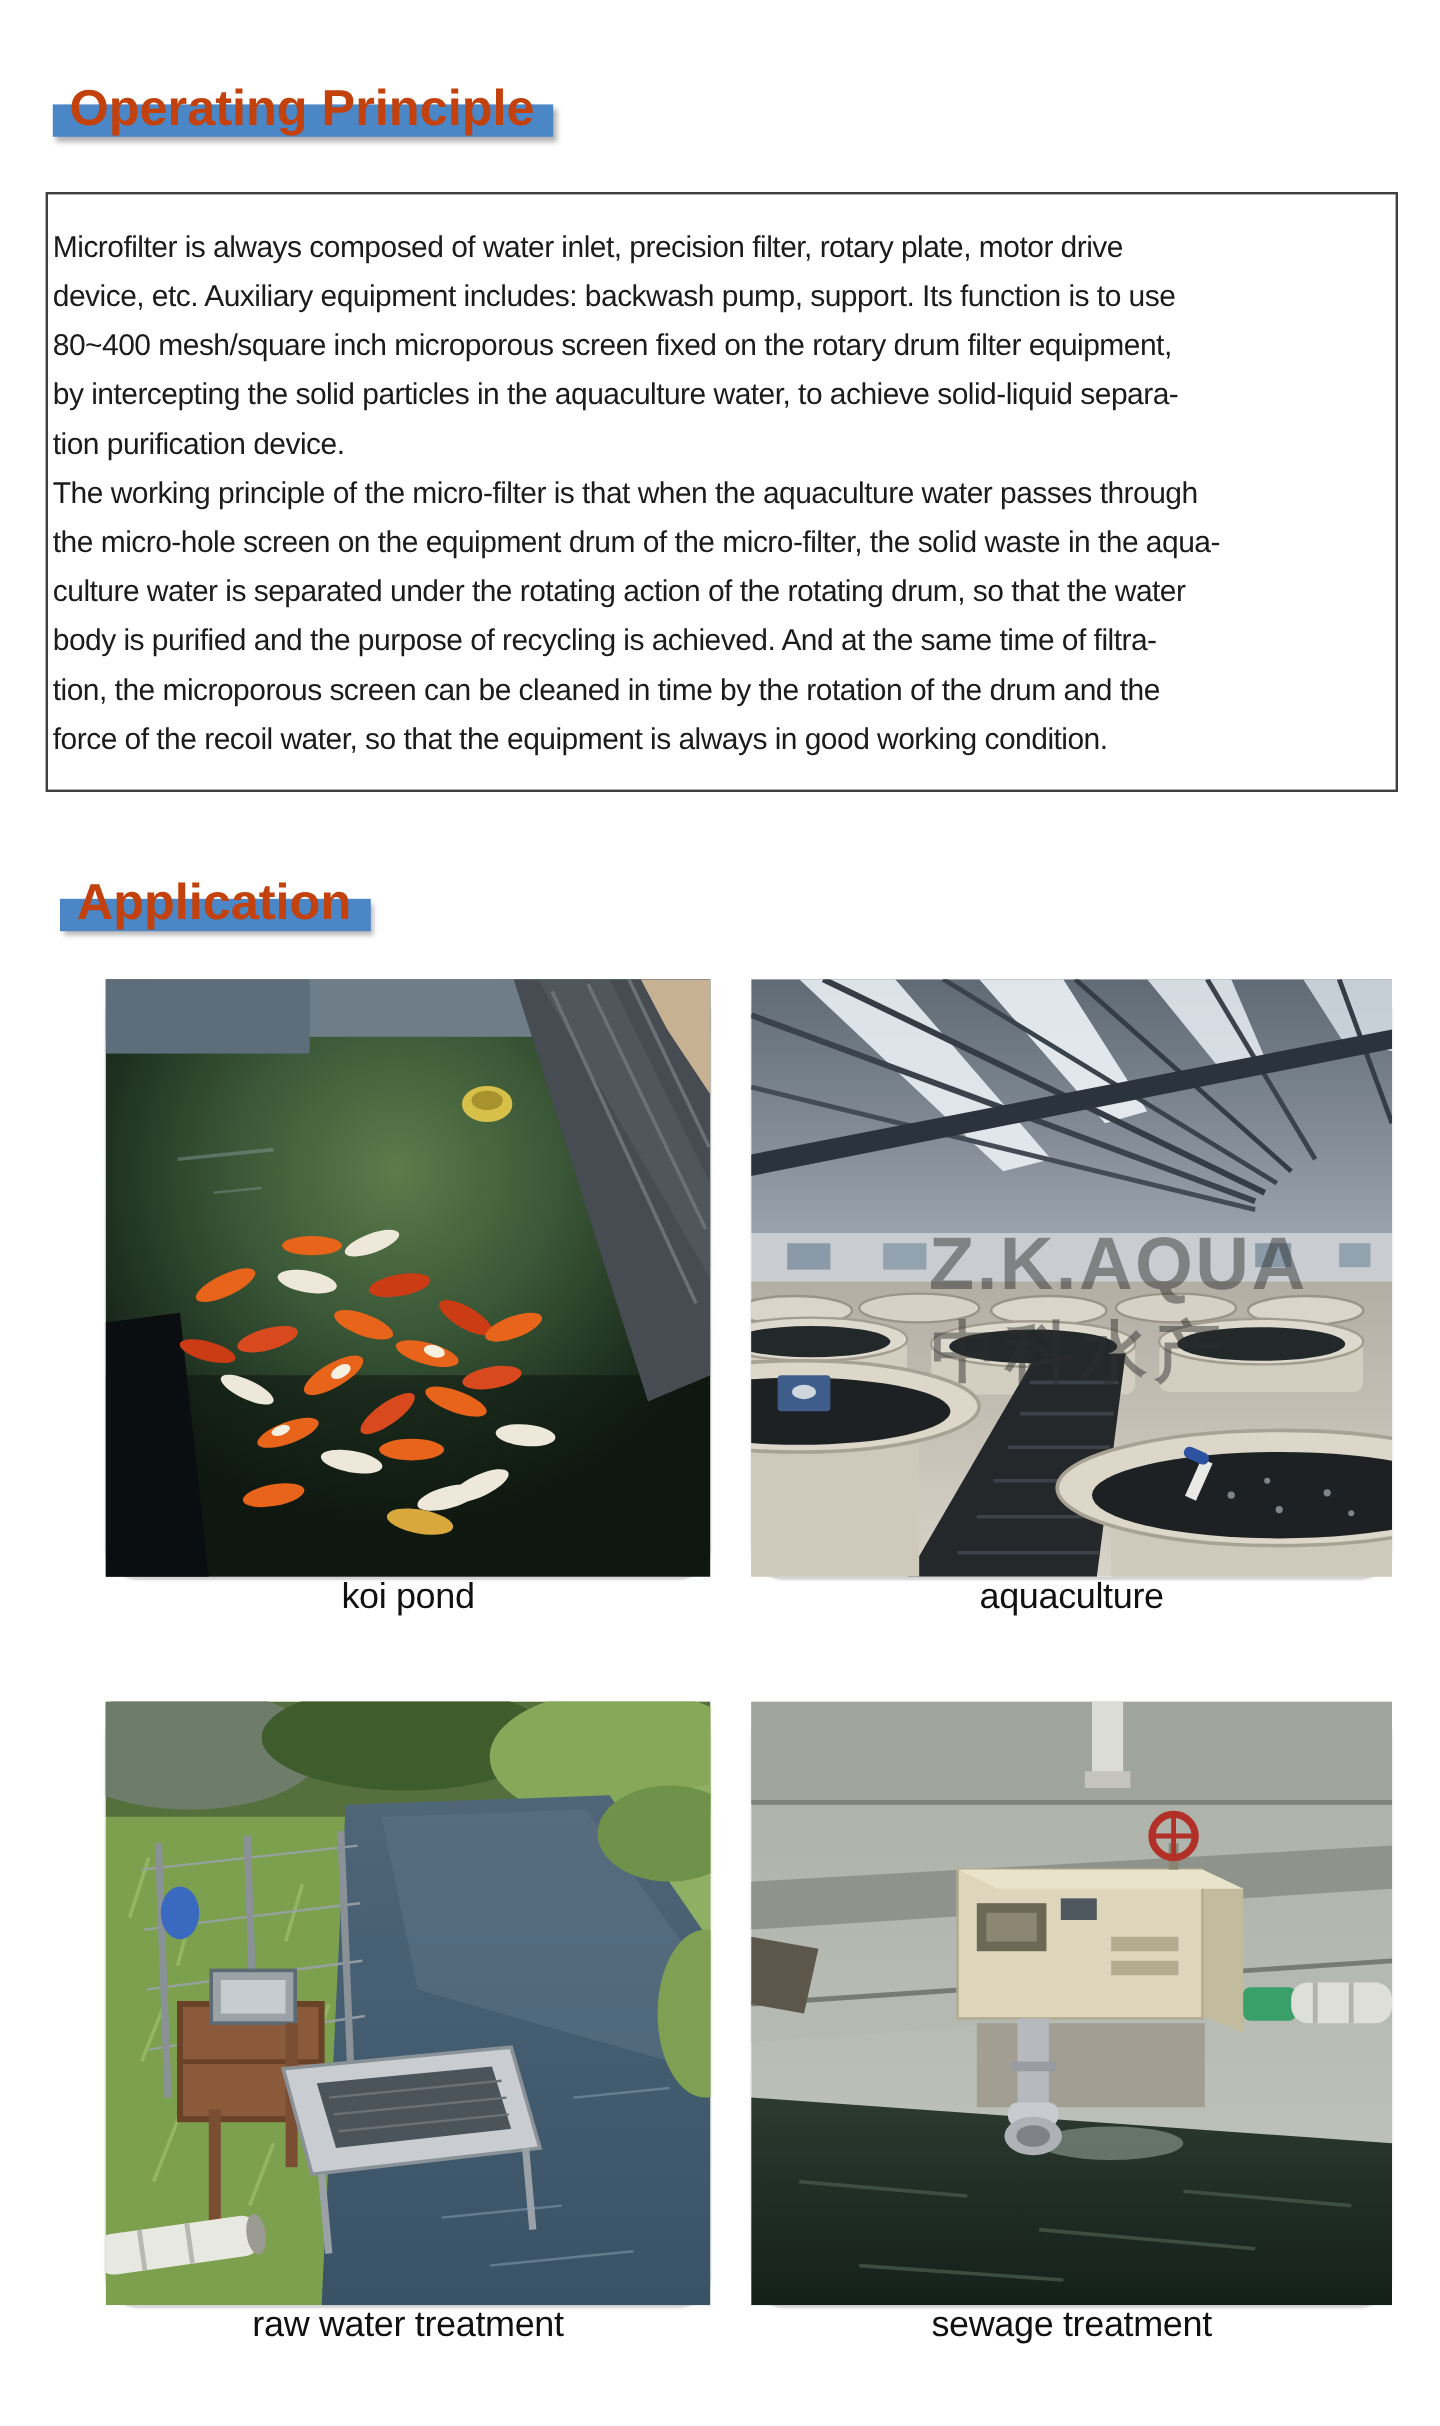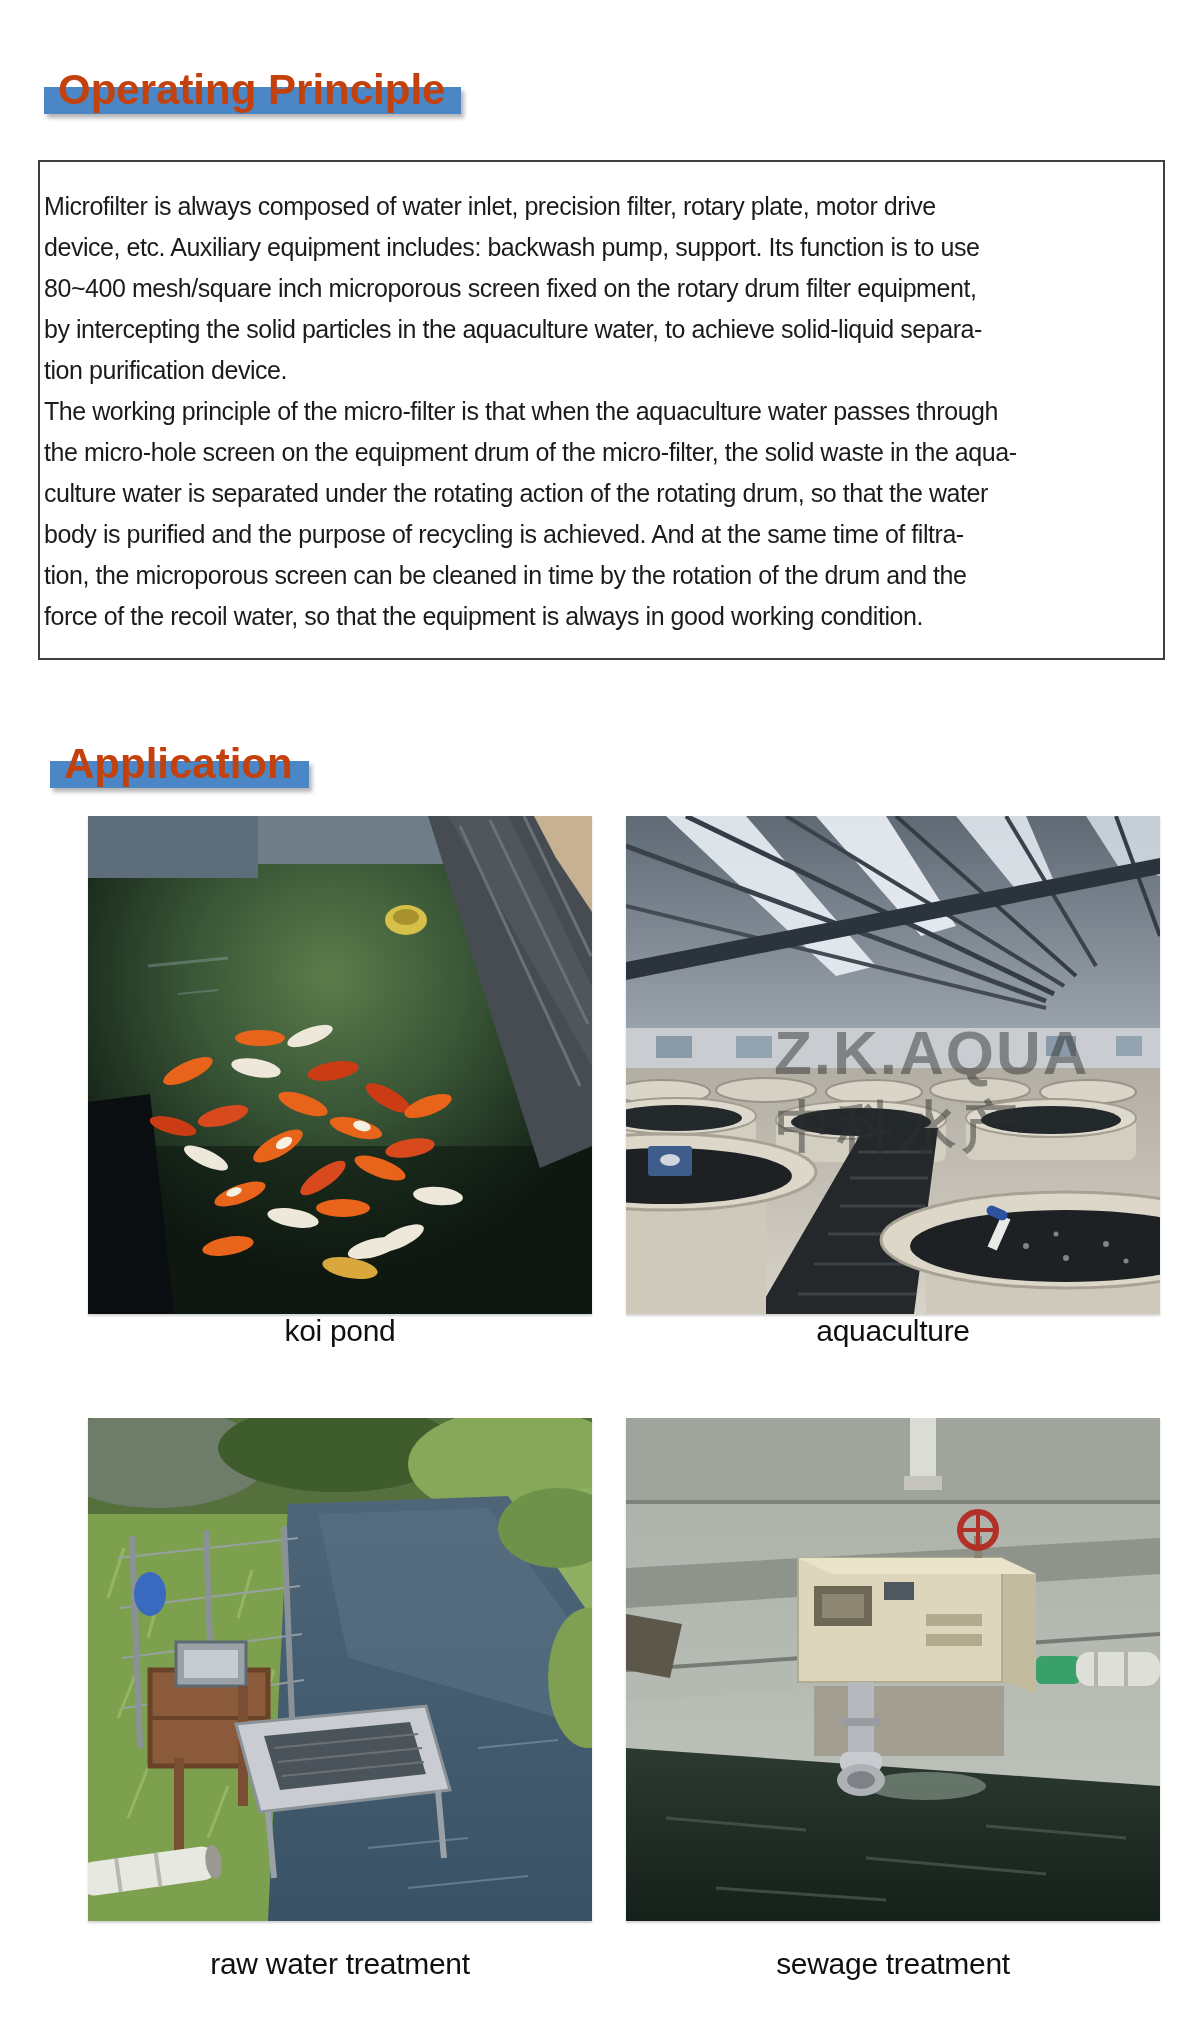--- a/index.html
+++ b/index.html
@@ -29,21 +29,21 @@
     height:27px;
     background:#4b86c6;
     box-shadow:3px 4px 4px rgba(90,90,90,0.45);
     z-index:0;
   }
   .sec-heading .hl-text{
     position:relative;
     z-index:1;
   }
   #heading-op{ left:44px; top:64px; }
-  #heading-app{ left:50px; top:726px;margin-top:12px; }
+  #heading-app{ left:50px; top:726px; }
 
   
   .desc-box{
     position:absolute;
     left:38px; top:160px;
     width:1127px; height:500px;
     border:2px solid #3f3f3f;
     box-sizing:border-box;
     padding:24px 0 0 4px;
     background:#ffffff;
@@ -55,34 +55,35 @@
     white-space:nowrap;
     color:#1b1b1b;
   }
 
   
   .app-figure{ position:absolute; }
   .app-figure .img-wrap{
     width:100%;
     box-shadow:0 2px 2px rgba(0,0,0,0.18);
     line-height:0;
+    border-radius:28px;
   }
   .app-figure svg{ display:block; }
   .app-caption{
     text-align:center;
     font-size:30px;
     letter-spacing:-0.3px;
     color:#101010;
   }
   #fig-koi   { left:88px;  top:816px;  width:504px; }
   #fig-aqua  { left:626px; top:816px;  width:534px; }
   #fig-raw   { left:88px;  top:1418px; width:504px; }
   #fig-sewage{ left:626px; top:1418px; width:534px; }
   #fig-koi .app-caption, #fig-aqua .app-caption{ }
-  #fig-raw .app-caption, #fig-sewage .app-caption{ margin-top:26px; }
+  #fig-raw .app-caption, #fig-sewage .app-caption{ }
 
   .wm-text{
     font-family:"Liberation Sans","DejaVu Sans",sans-serif;
     font-weight:bold;
     fill:#2f2f2f;
     opacity:0.48;
   }
 </style>
 </head>
 <body>

